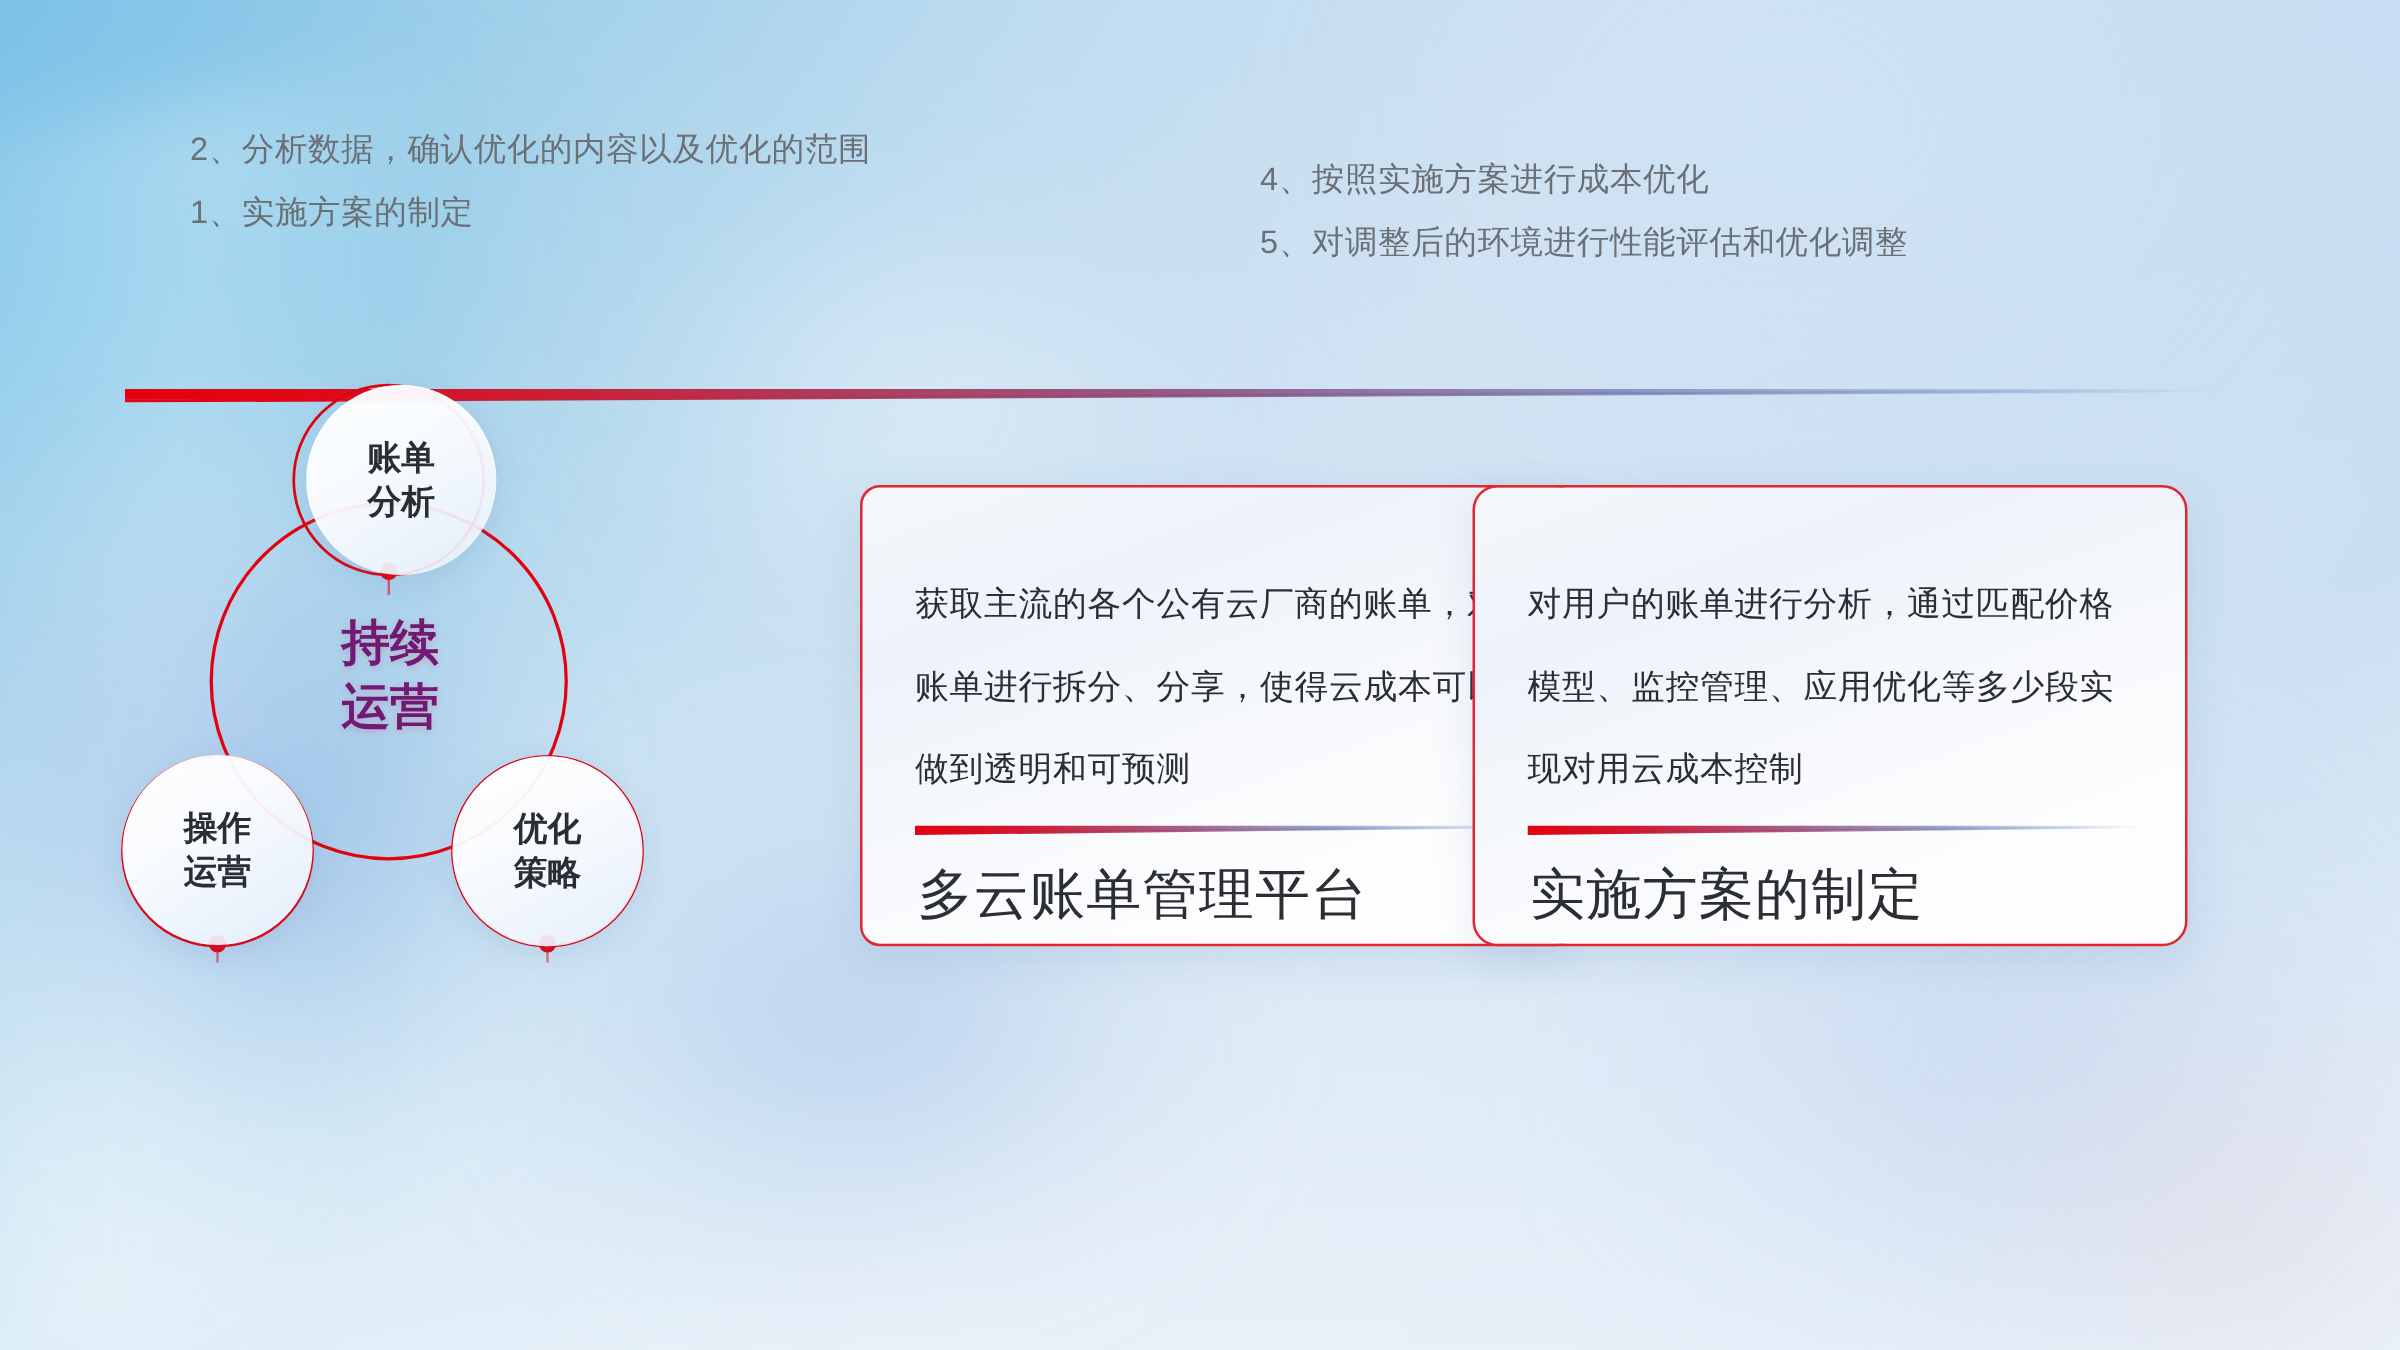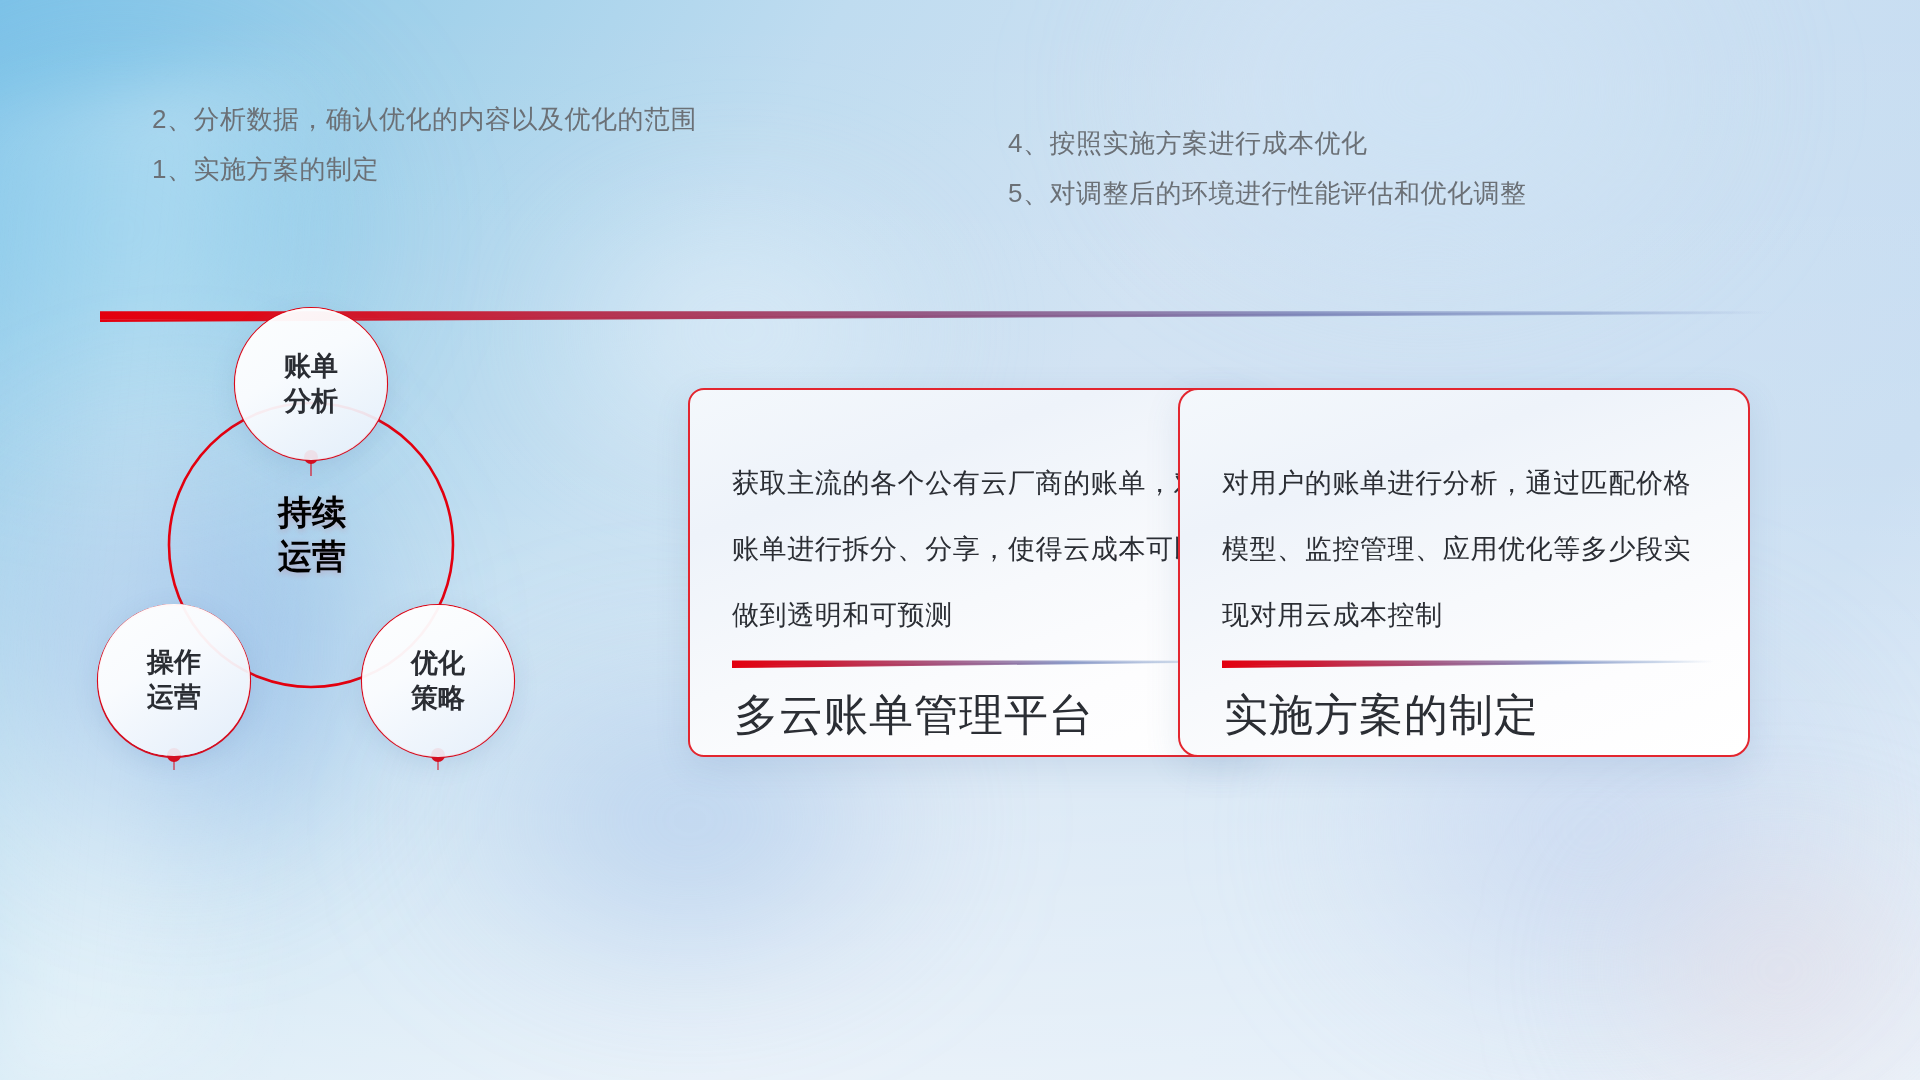--- a/index.html
+++ b/index.html
@@ -79,31 +79,31 @@
     display: flex;
     flex-direction: column;
     align-items: center;
     justify-content: center;
     color: #2a2d33;
     font-weight: bold;
     font-size: 27px;
     line-height: 1.28;
     text-align: center;
   }
-  .bubble-top  { left: 155px; top: 8px;   width: 152px; height: 152px; text-align: right; }
+  .bubble-top  { left: 165px; top: 8px;   width: 152px; height: 152px; text-align: right; }
   .bubble-left { left: 18px;  top: 304px; width: 152px; height: 152px; }
   .bubble-rgt  { left: 282px; top: 305px; width: 152px; height: 152px; }
   #center-label {
     position: absolute;
     left: 158px; top: 190px;
     width: 148px;
     text-align: center;
-    color: #000000;
+    color: #701a75;
     font-weight: bold;
-    font-size: 34px;
+    font-size: 39px;
     line-height: 1.3;
     text-shadow: 0 2px 6px rgba(230,0,18,0.18);
   }
 
   
   .card {
     position: absolute;
     top: 388px;
     width: 568px;
     height: 365px;

